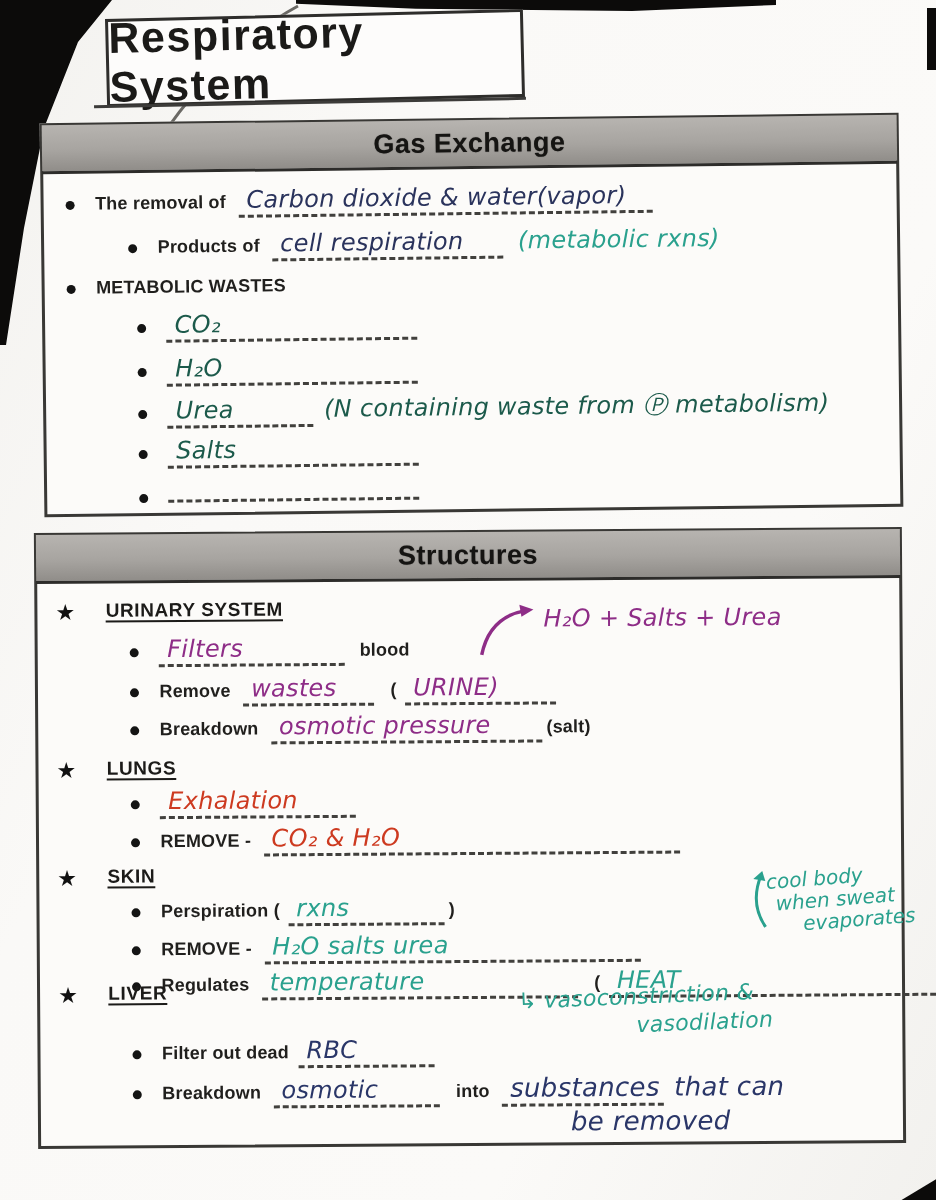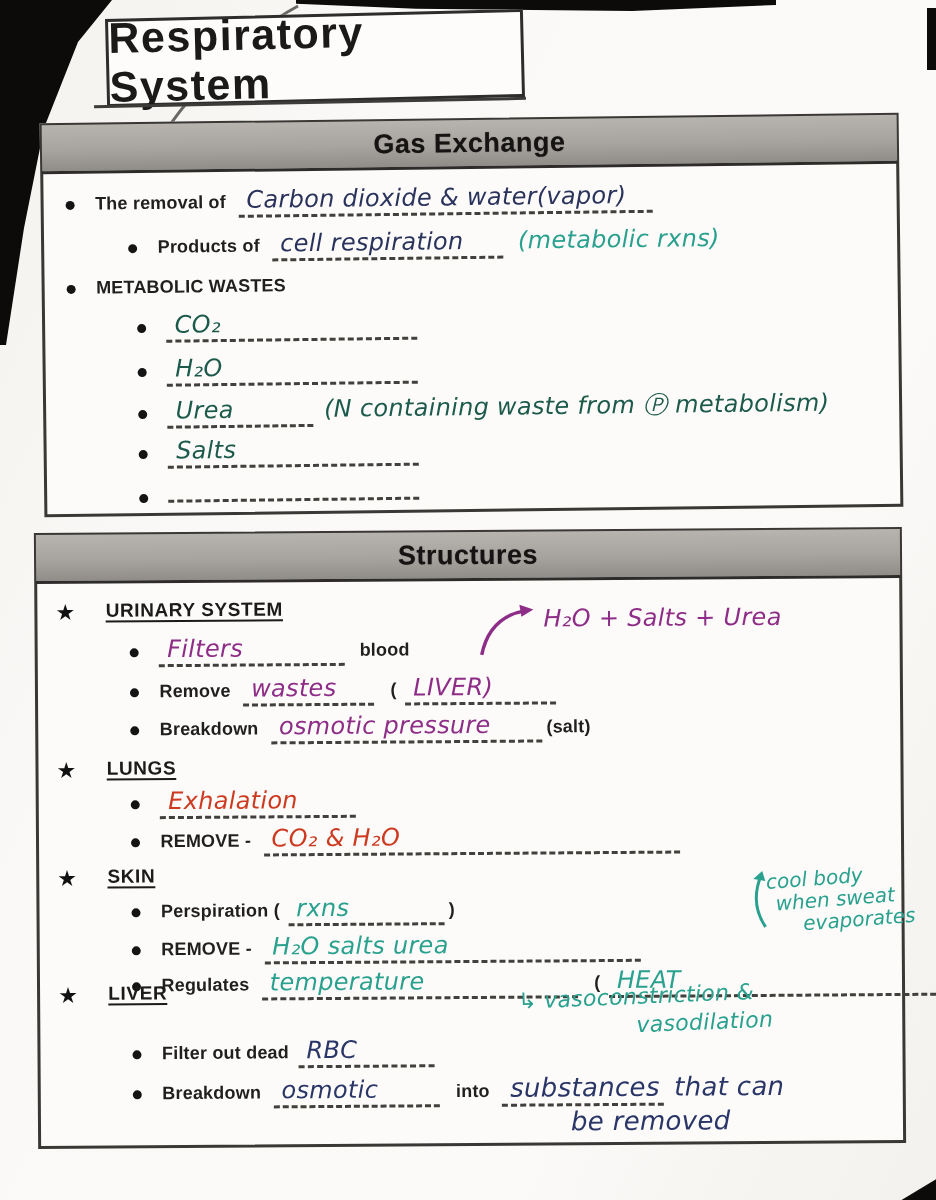--- a/index.html
+++ b/index.html
@@ -149,21 +149,21 @@
       <span class="dot"></span>
       <span class="fill w170"><span class="hw hw24 purple">Filters</span></span>
       <span class="printed" style="margin-left:10px">blood</span>
     </div>
 
     <div class="row" style="left:92px;top:140px">
       <span class="dot"></span>
       <span class="printed">Remove</span>
       <span class="fill w115" style="margin-left:8px"><span class="hw hw24 purple">wastes</span></span>
       <span class="printed" style="margin-left:12px">(</span>
-      <span class="fill w135" style="margin-left:4px"><span class="hw hw24 purple">LIVER)</span></span>
+      <span class="fill w135" style="margin-left:4px"><span class="hw hw24 purple">URINE)</span></span>
     </div>
 
     <div class="row" style="left:92px;top:178px">
       <span class="dot"></span>
       <span class="printed">Breakdown</span>
       <span class="fill w255" style="margin-left:8px"><span class="hw hw24 purple">osmotic pressure</span></span>
       <span class="printed">(salt)</span>
     </div>
 
     <div class="row" style="left:18px;top:222px">

